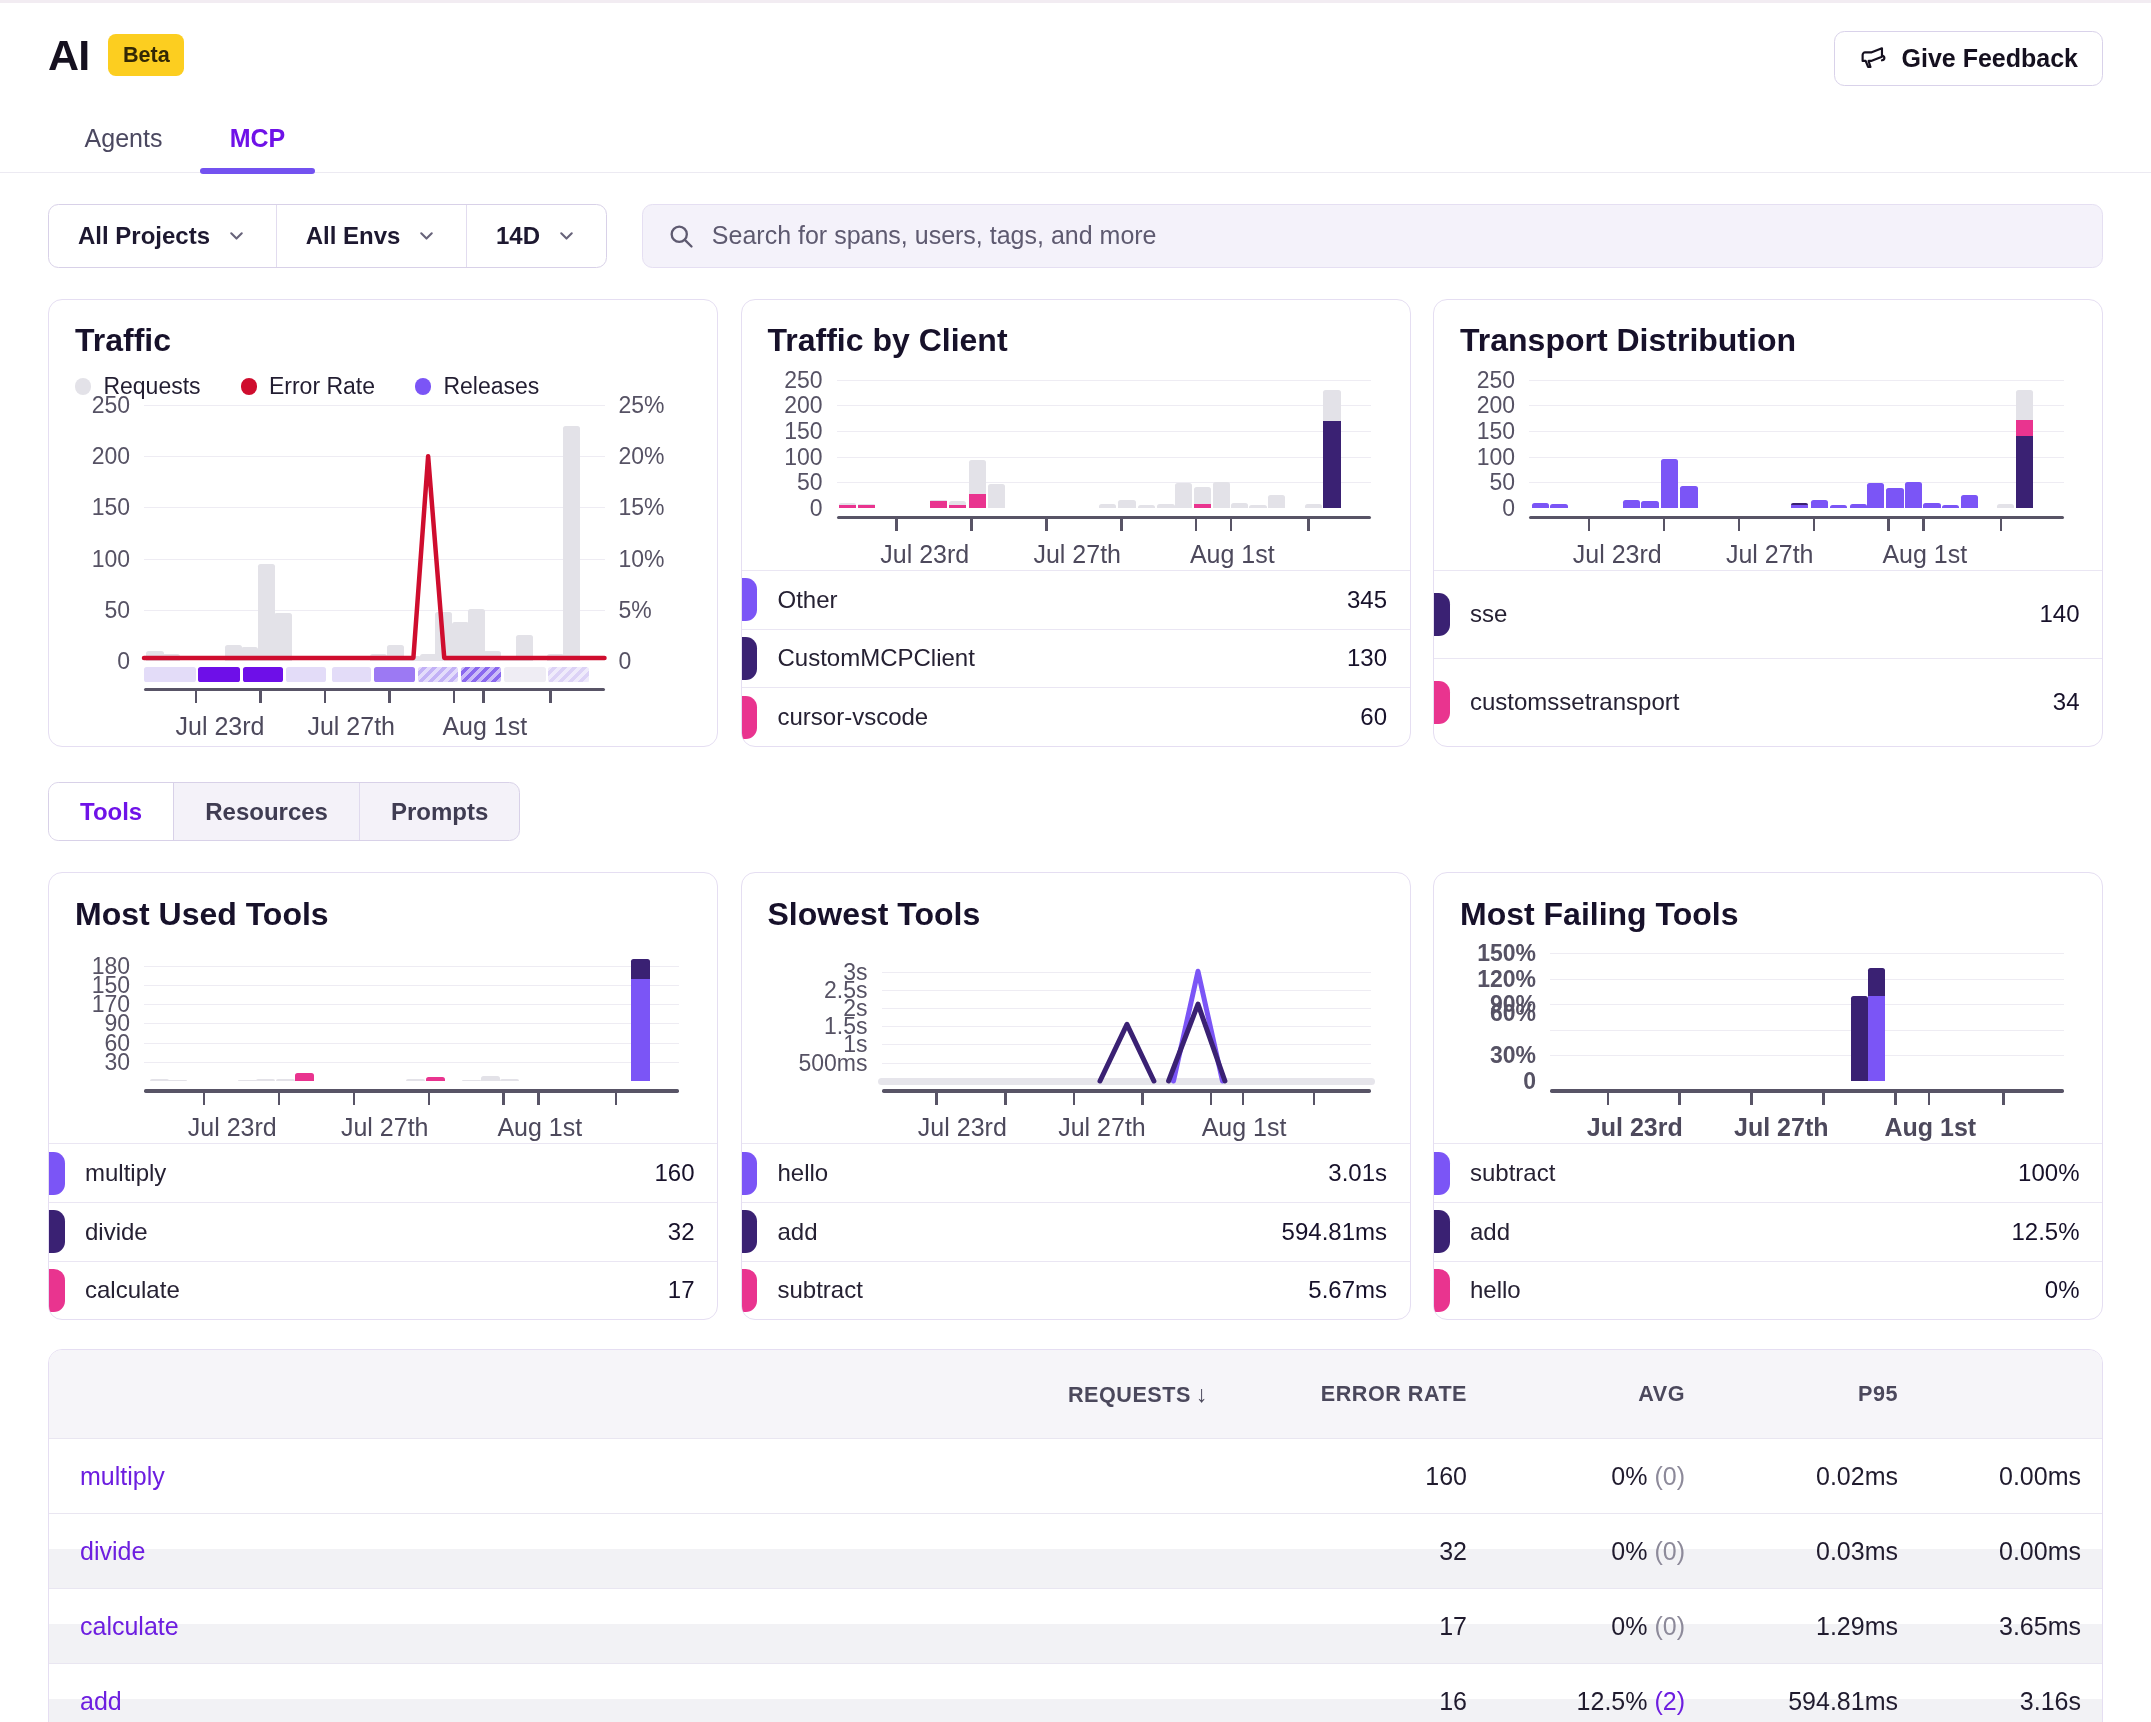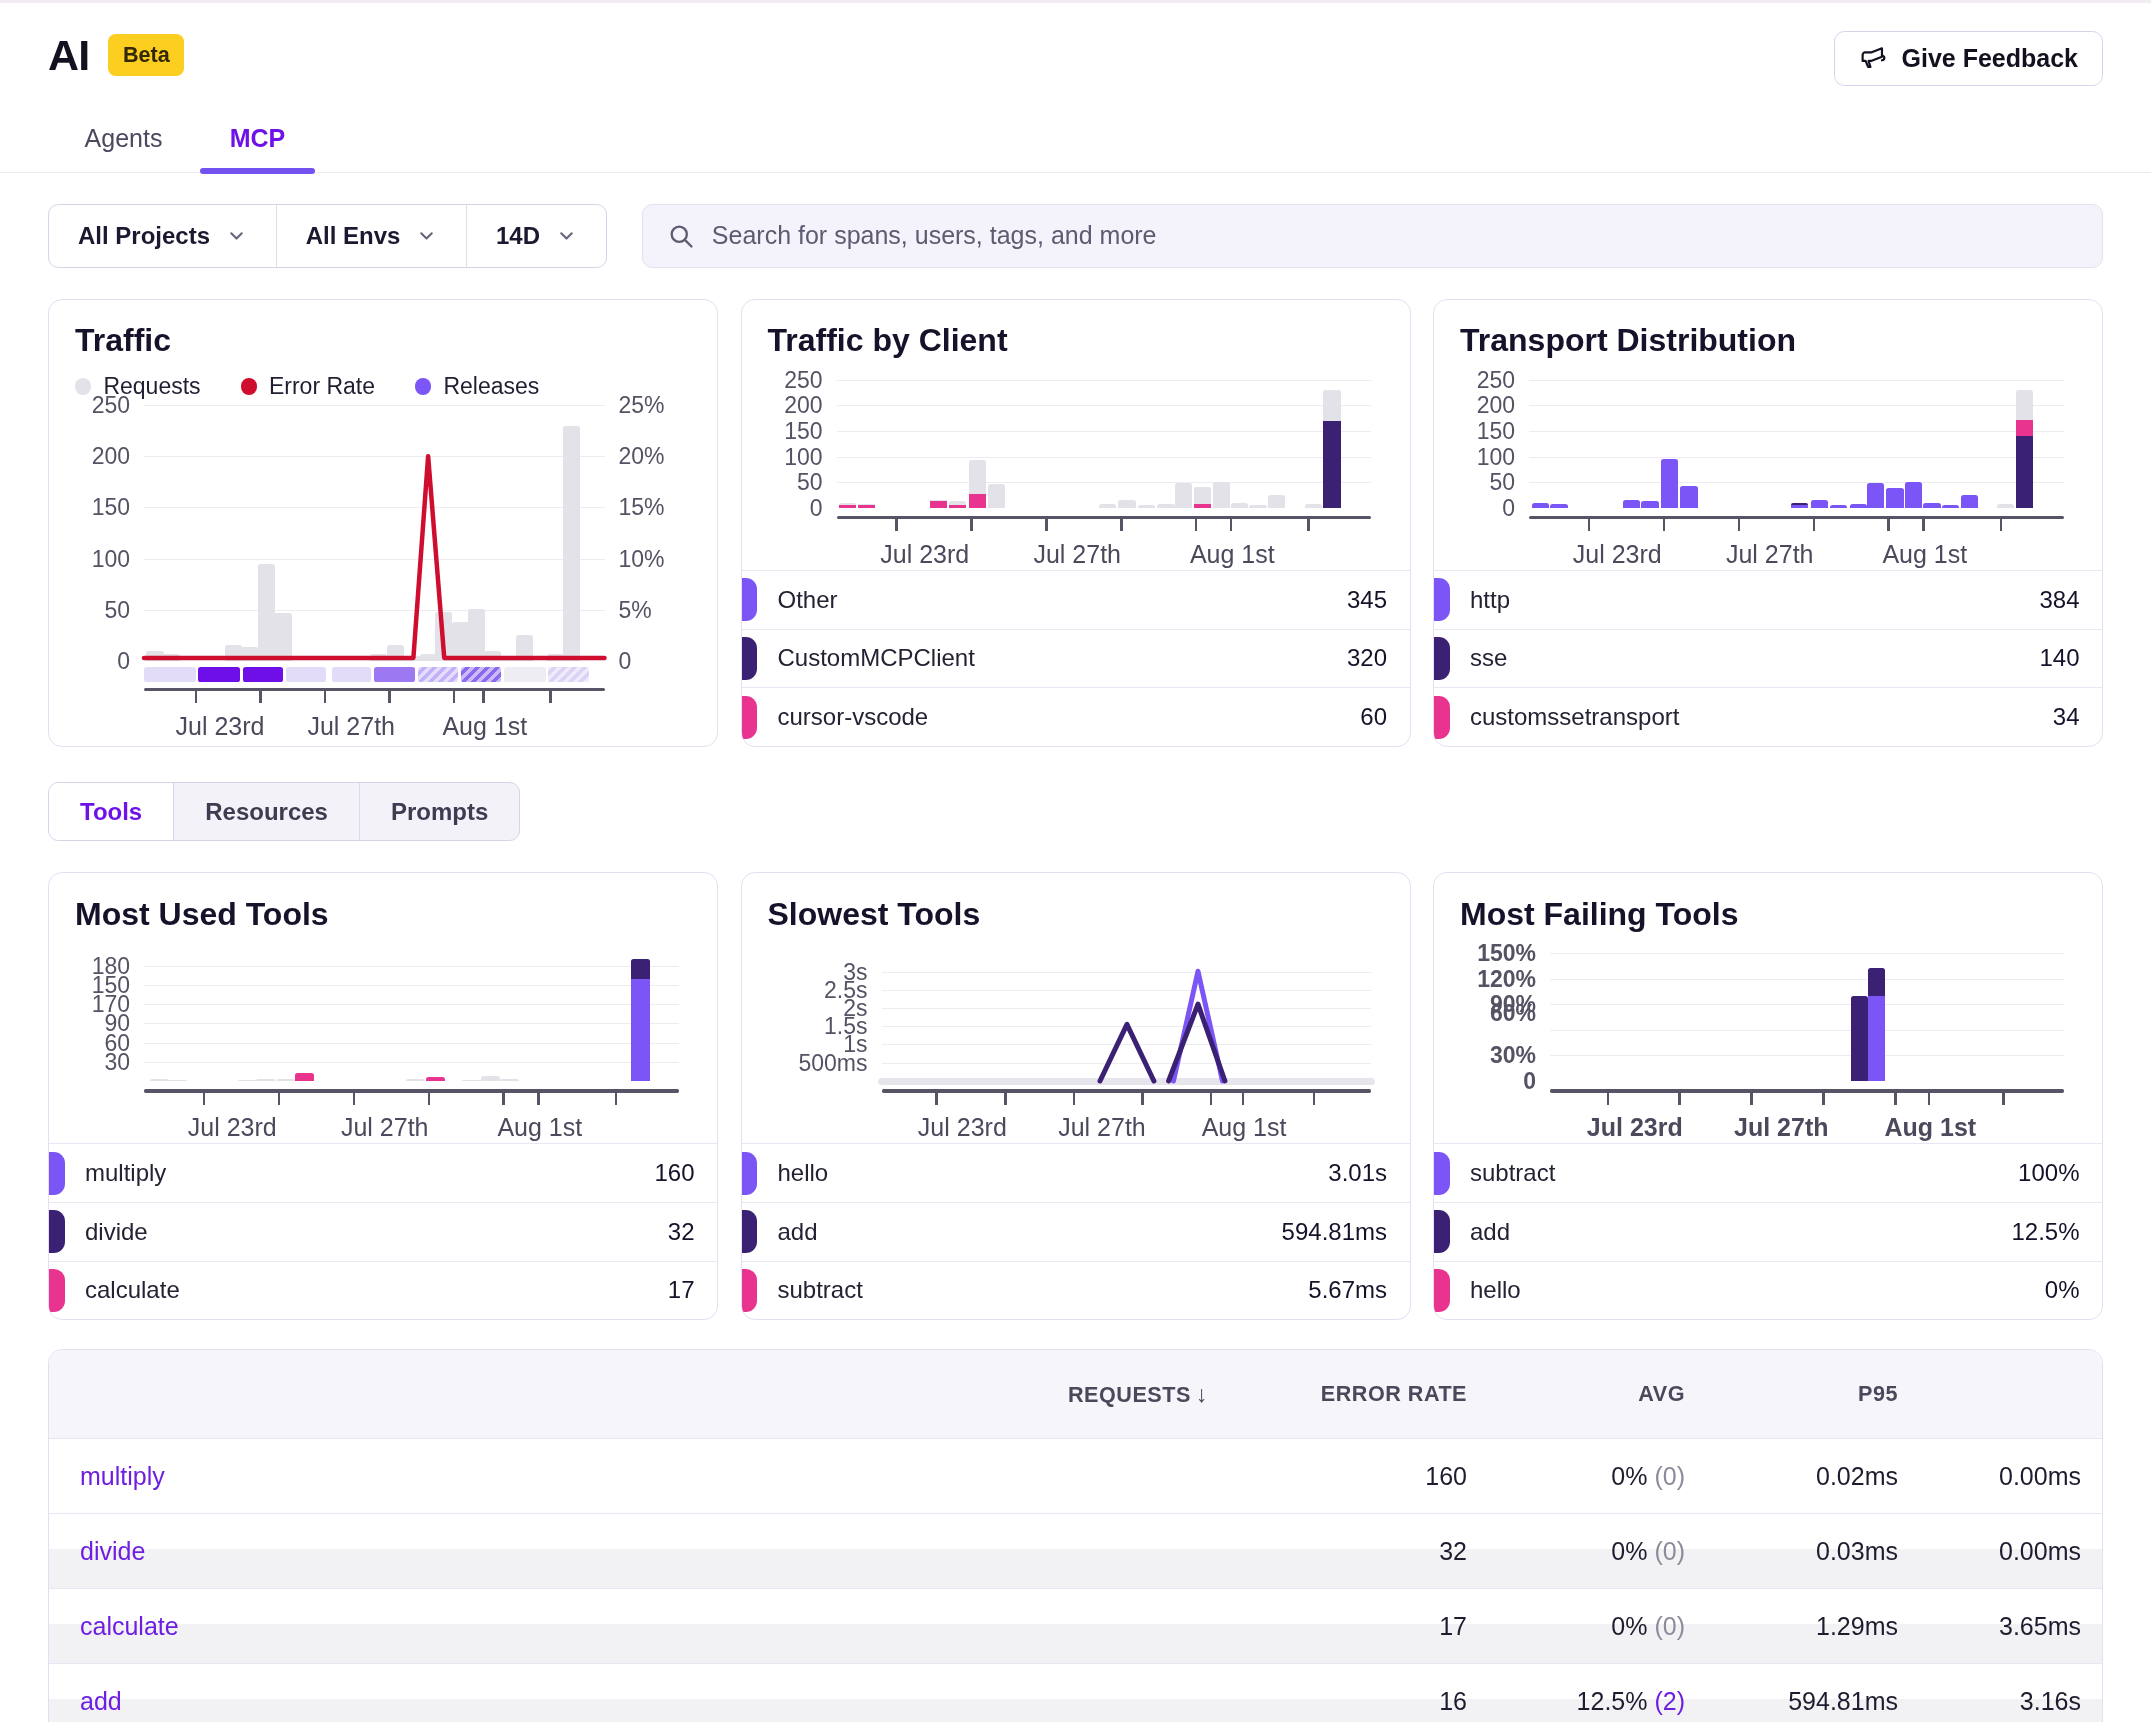--- a/index.html
+++ b/index.html
@@ -360,21 +360,21 @@
       </div>
       <div class="lrows">
         <div class="lrow">
           <span class="pill" style="background: rgb(123, 85, 246);"></span>
           <span class="llabel">Other</span>
           <span class="lvalue">345</span>
         </div>
         <div class="lrow">
           <span class="pill" style="background: rgb(58, 33, 115);"></span>
           <span class="llabel">CustomMCPClient</span>
-          <span class="lvalue">320</span>
+          <span class="lvalue">130</span>
         </div>
         <div class="lrow">
           <span class="pill" style="background: rgb(233, 52, 143);"></span>
           <span class="llabel">cursor-vscode</span>
           <span class="lvalue">60</span>
         </div>
       </div>
     </article>
     <article class="card">
       <h2 class="ctitle">Transport Distribution</h2>
@@ -459,25 +459,20 @@
           <div class="tick" style="left: 53%;"></div>
           <div class="tick" style="left: 67%;"></div>
           <div class="tick" style="left: 73.5%;"></div>
           <div class="tick" style="left: 88%;"></div>
           <div class="xlab" style="left: 16.5%;">Jul 23rd</div>
           <div class="xlab" style="left: 45%;">Jul 27th</div>
           <div class="xlab" style="left: 74%;">Aug 1st</div>
         </div>
       </div>
       <div class="lrows">
-        <div class="lrow">
-          <span class="pill" style="background: rgb(123, 85, 246);"></span>
-          <span class="llabel">http</span>
-          <span class="lvalue">384</span>
-        </div>
         <div class="lrow">
           <span class="pill" style="background: rgb(58, 33, 115);"></span>
           <span class="llabel">sse</span>
           <span class="lvalue">140</span>
         </div>
         <div class="lrow">
           <span class="pill" style="background: rgb(233, 52, 143);"></span>
           <span class="llabel">customssetransport</span>
           <span class="lvalue">34</span>
         </div>

